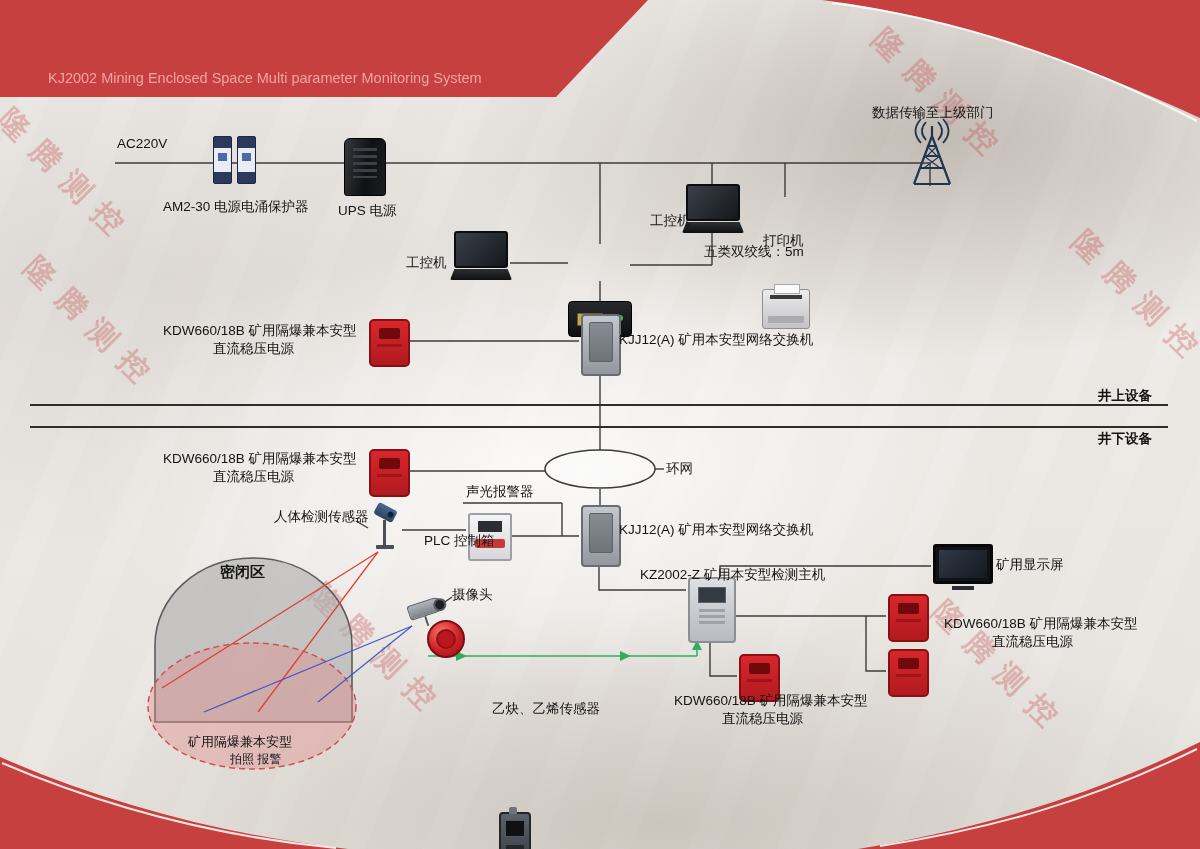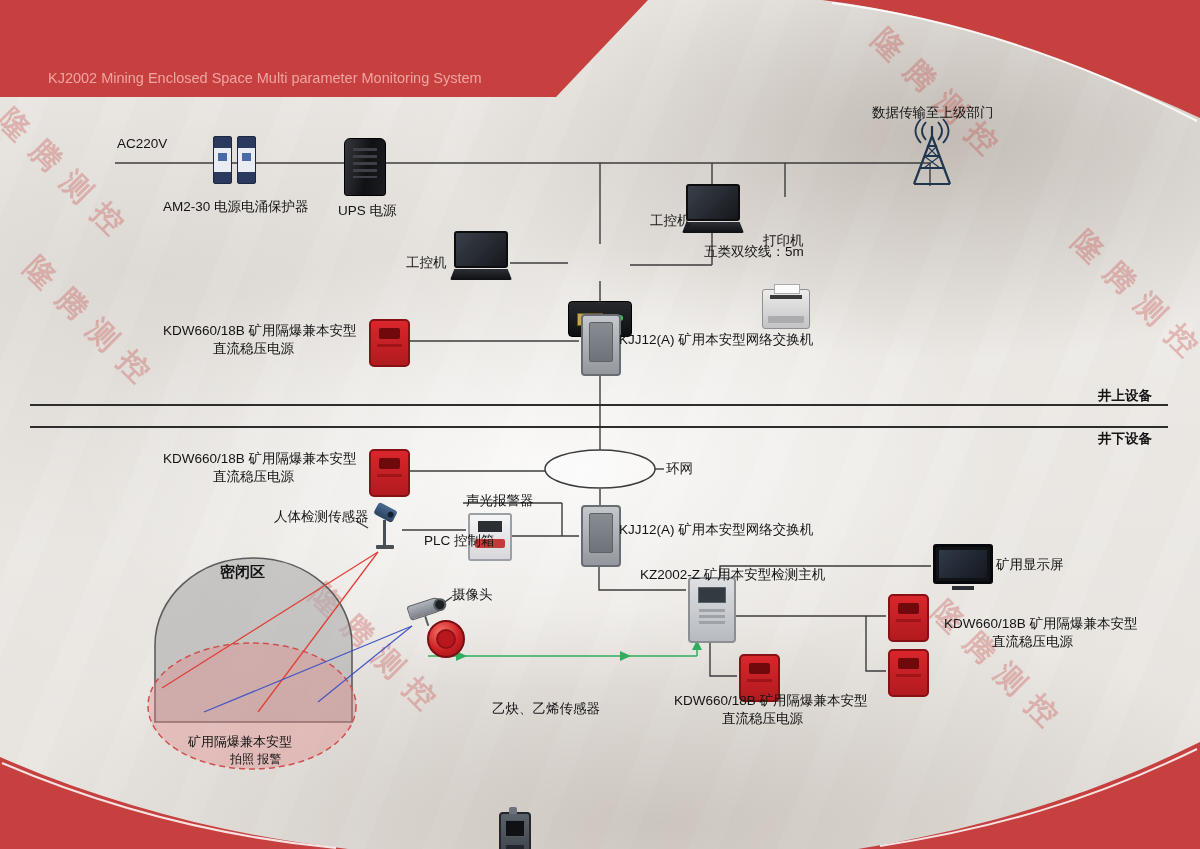--- a/index.html
+++ b/index.html
@@ -283,21 +283,21 @@
   <div class="lbl" style="left:163px;top:322px;">KDW660/18B 矿用隔爆兼本安型</div>
   <div class="lbl" style="left:213px;top:340px;">直流稳压电源</div>
   <div class="lbl" style="left:619px;top:331px;">KJJ12(A) 矿用本安型网络交换机</div>
 
   <div class="lbl b" style="left:1098px;top:387px;">井上设备</div>
   <div class="lbl b" style="left:1098px;top:430px;">井下设备</div>
 
   <div class="lbl" style="left:163px;top:450px;">KDW660/18B 矿用隔爆兼本安型</div>
   <div class="lbl" style="left:213px;top:468px;">直流稳压电源</div>
   <div class="lbl" style="left:666px;top:460px;">环网</div>
-  <div class="lbl" style="left:466px;top:483px;margin-top:9px;">声光报警器</div>
+  <div class="lbl" style="left:466px;top:483px;">声光报警器</div>
   <div class="lbl" style="left:274px;top:508px;text-align:right;">人体检测传感器</div>
   <div class="lbl" style="left:424px;top:532px;">PLC 控制箱</div>
   <div class="lbl" style="left:619px;top:521px;">KJJ12(A) 矿用本安型网络交换机</div>
   <div class="lbl" style="left:640px;top:566px;">KZ2002-Z 矿用本安型检测主机</div>
   <div class="lbl" style="left:996px;top:556px;">矿用显示屏</div>
 
   <div class="lbl" style="left:944px;top:615px;">KDW660/18B 矿用隔爆兼本安型</div>
   <div class="lbl" style="left:992px;top:633px;">直流稳压电源</div>
   <div class="lbl" style="left:674px;top:692px;">KDW660/18B 矿用隔爆兼本安型</div>
   <div class="lbl" style="left:722px;top:710px;">直流稳压电源</div>

